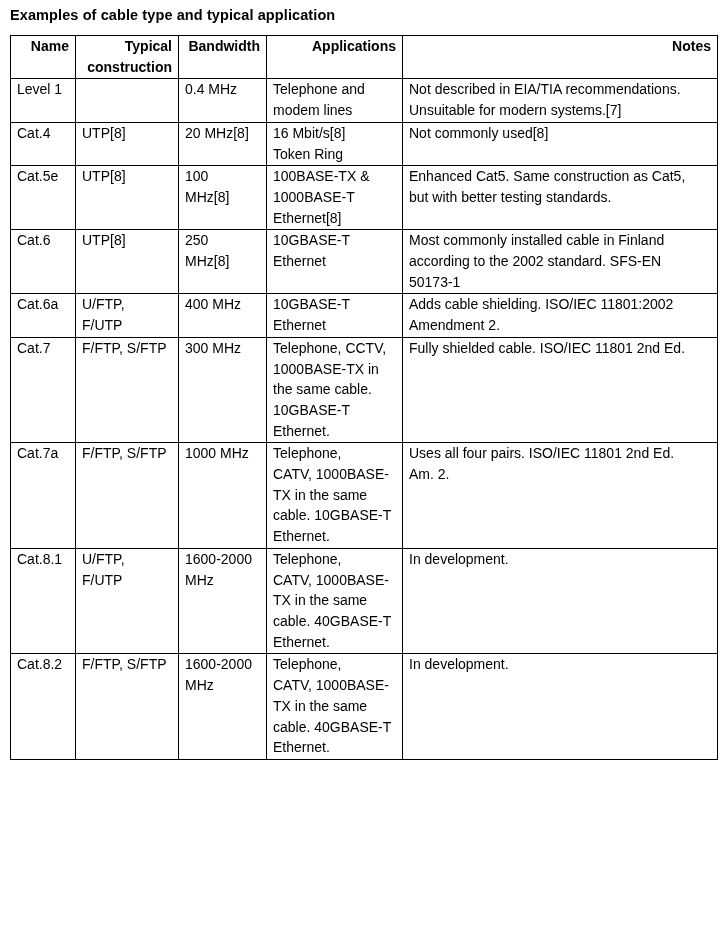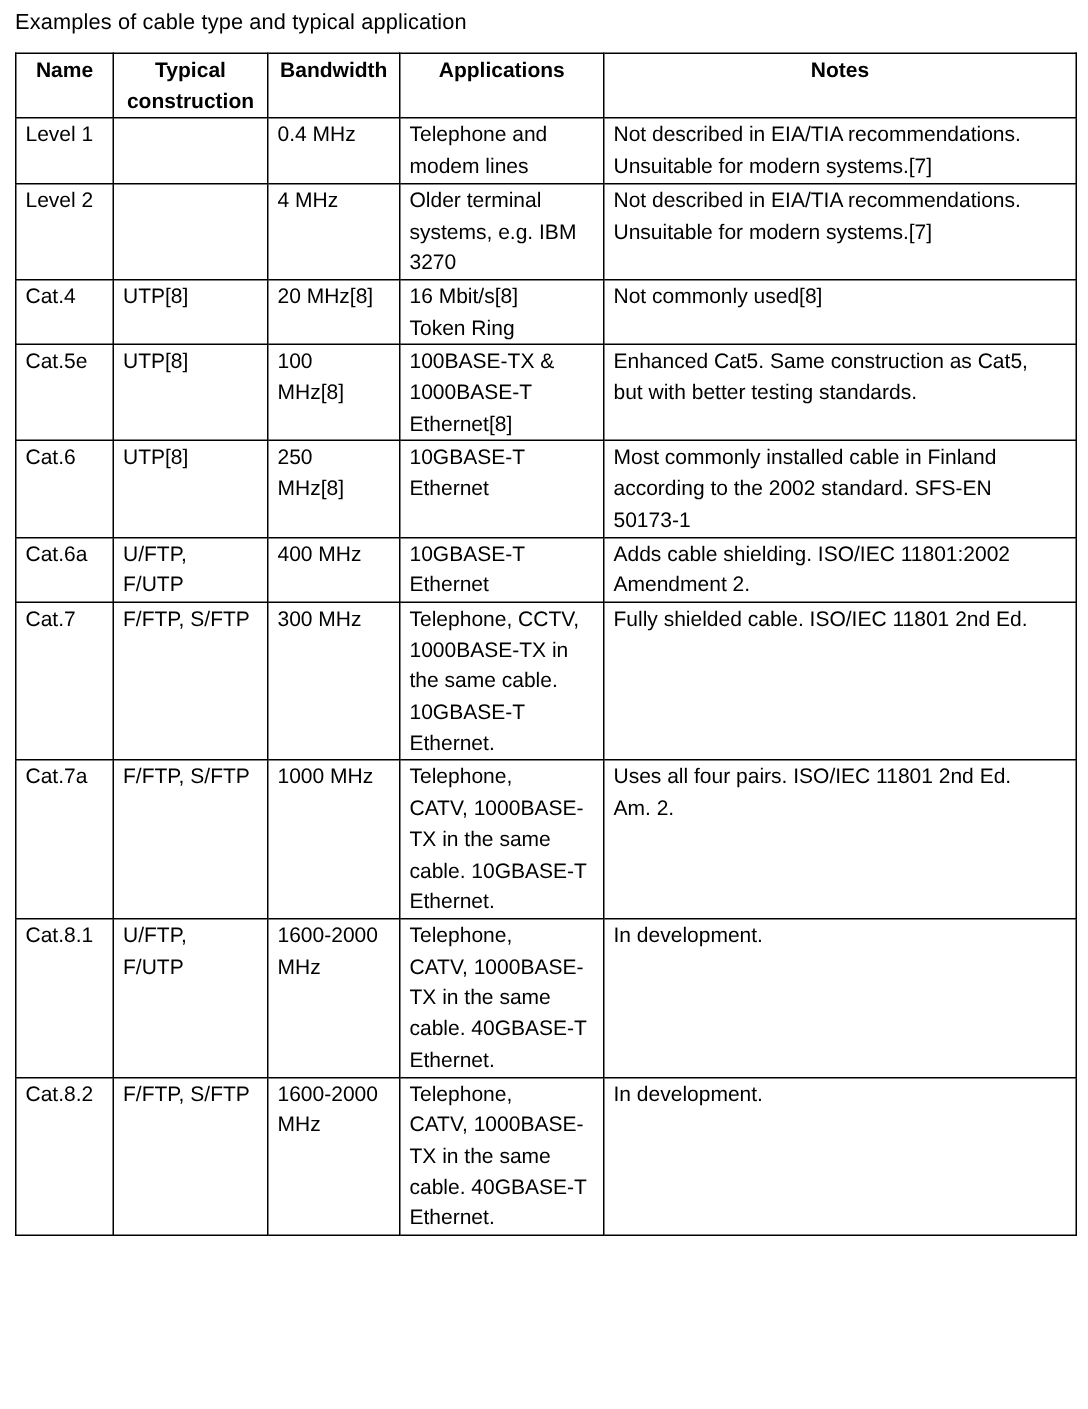--- a/index.html
+++ b/index.html
@@ -10,21 +10,21 @@
   }
   body {
     width: 725px;
     height: 939px;
     font-family: "Liberation Sans", sans-serif;
     color: #000000;
     overflow: hidden;
   }
   .doc-title {
     font-size: 14.5px;
-    font-weight: 400;
+    font-weight: 700;
     margin: 7px 0 0 10px;
     letter-spacing: 0.1px;
   }
   table.cable-table {
     border-collapse: collapse;
     table-layout: fixed;
     width: 707px;
     margin: 12px 0 0 10px;
   }
   .cable-table th,
@@ -32,21 +32,21 @@
     border: 1.5px solid #000000;
     vertical-align: top;
     padding: 0 6px 1px 6px;
     font-size: 14px;
     line-height: 20.7px;
     white-space: pre-line;
     overflow: hidden;
   }
   .cable-table th {
     font-weight: 700;
-    text-align: center;
+    text-align: right;
   }
   .cable-table td {
     text-align: left;
     font-weight: 400;
   }
   col.c-name         { width: 65px; }
   col.c-construction { width: 103px; }
   col.c-bandwidth    { width: 88px; }
   col.c-applications { width: 136px; }
   col.c-notes        { width: 315px; }
@@ -79,30 +79,20 @@
   <tr>
     <td>Level 1</td>
     <td></td>
     <td>0.4 MHz</td>
     <td>Telephone and
 modem lines</td>
     <td>Not described in EIA/TIA recommendations.
 Unsuitable for modern systems.[7]</td>
   </tr>
 
-  <tr>
-    <td>Level 2</td>
-    <td></td>
-    <td>4 MHz</td>
-    <td>Older terminal
-systems, e.g. IBM
-3270</td>
-    <td>Not described in EIA/TIA recommendations.
-Unsuitable for modern systems.[7]</td>
-  </tr>
 
 
   <tr>
     <td>Cat.4</td>
     <td>UTP[8]</td>
     <td>20 MHz[8]</td>
     <td>16 Mbit/s[8]
 Token Ring</td>
     <td>Not commonly used[8]</td>
   </tr>

